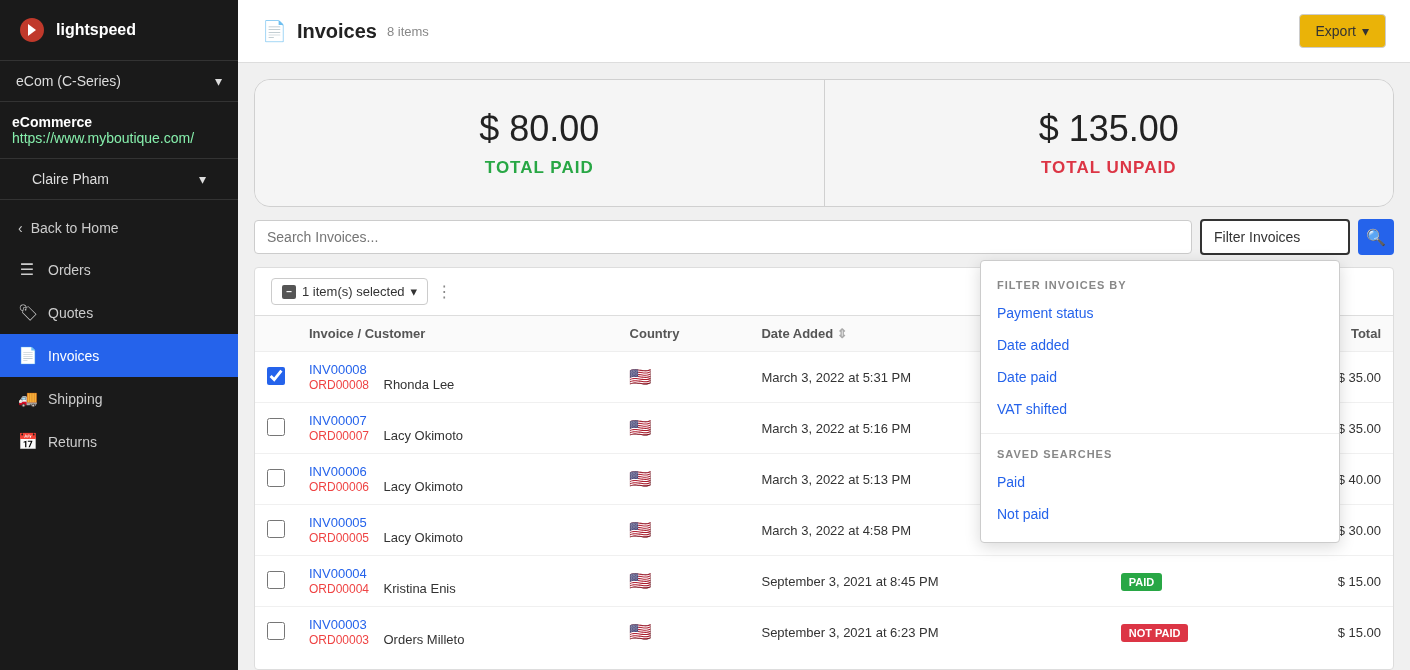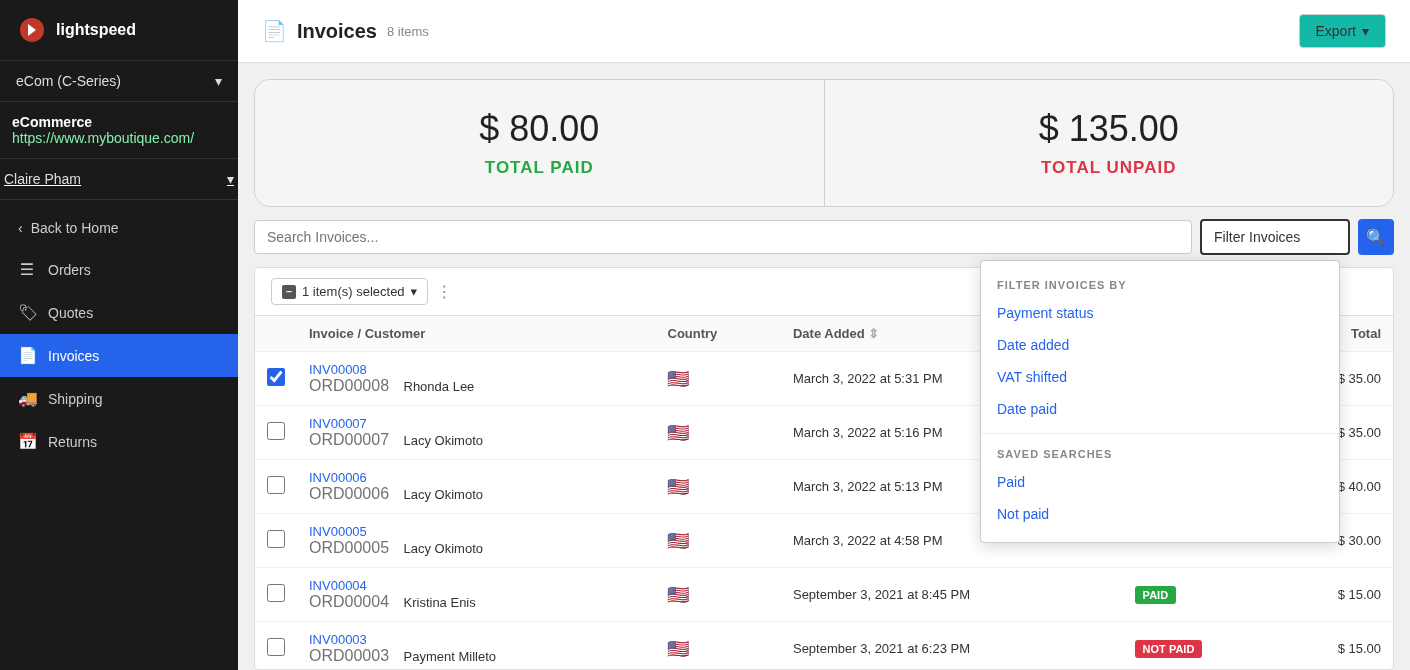--- a/index.html
+++ b/index.html
@@ -33,27 +33,26 @@
       cursor: pointer;
     }
     .sidebar-dropdown span { font-size: 14px; color: #ddd; }
     .sidebar-store {
       padding: 12px 12px;
       border-bottom: 1px solid #333;
     }
     .sidebar-store .store-name { font-weight: 600; font-size: 14px; color: #fff; }
     .sidebar-store .store-url { font-size: 14px; color: #86efac; }
     .sidebar-user {
-      padding: 12px 4px;
+      padding: 12px 32px;
       display: flex;
       align-items: center;
       justify-content: space-between;
       border-bottom: 1px solid #333;
       cursor: pointer;
-      text-decoration: underline;
     }
     .sidebar-user span { font-size: 14px; color: #ddd; }
     .sidebar-nav { flex: 1; padding-top: 8px; }
     .nav-item {
       display: flex;
       align-items: center;
       gap: 12px;
       padding: 12px 18px;
       color: #ccc;
       cursor: pointer;
@@ -97,21 +96,21 @@
     .header-title { font-size: 20px; font-weight: 600; color: #222; }
     .header-badge {
       font-size: 13px;
       color: #888;
     }
     .export-btn {
       display: flex;
       gap: 6px;
       padding: 8px 16px;
       border: 1px solid #ccc;
-      background: #14b8a6;
+      background: #eab308;
       border-radius: 4px;
       cursor: pointer;
       font-size: 14px;
       color: #333;
     }
 
     
     .summary-cards {
       display: flex;
       margin: 16px 16px 0;
@@ -243,21 +242,21 @@
       white-space: nowrap;
     }
     td {
       padding: 10px 12px;
       border-bottom: 1px solid #f0f0f0;
       color: #333;
       vertical-align: middle;
     }
     tr:last-child td { border-bottom: none; }
     .inv-link { color: #2563eb; text-decoration: none; font-weight: 500; }
-    .order-ref { color: #737373; font-size: 16px; text-align: right; }
+    .order-ref { color: #ef4444; font-size: 12px; text-align: right; }
     .flag { font-size: 18px; }
     .badge-paid {
       background: #28a745;
       color: #fff;
       padding: 3px 8px;
       border-radius: 3px;
       font-size: 11px;
       font-weight: 700;
       text-transform: uppercase;
     }
@@ -489,36 +488,36 @@
             <td>September 3, 2021 at 8:45 PM</td>
             <td><span class="badge-paid">PAID</span></td>
             <td class="amount">$ 15.00</td>
           </tr>
           <tr>
             <td><input type="checkbox" class="row-checkbox" style=""></td>
             <td>
       <a href="#" class="inv-link">INV00003</a><br>
       <span class="order-ref">ORD00003</span>
       &nbsp;&nbsp;
-      <span>Payment Milleto</span>
+      <span>Orders Milleto</span>
     </td>
             <td><span class="flag">🇺🇸</span></td>
             <td>September 3, 2021 at 6:23 PM</td>
             <td><span class="badge-notpaid">NOT PAID</span></td>
             <td class="amount">$ 15.00</td>
           </tr>
         </tbody>
     </table>
   </div>
 
   <div class="dropdown-overlay">
     <div class="dropdown-section-title">FILTER INVOICES BY</div>
     <div class="dropdown-item">Payment status</div>
     <div class="dropdown-item">Date added</div>
+    <div class="dropdown-item">Date paid</div>
     <div class="dropdown-item">VAT shifted</div>
-    <div class="dropdown-item">Date paid</div>
     <hr class="dropdown-divider">
     <div class="dropdown-section-title">SAVED SEARCHES</div>
     <div class="dropdown-item">Paid</div>
     <div class="dropdown-item">Not paid</div>
   </div>
 
 </div>
 
 </body></html>

